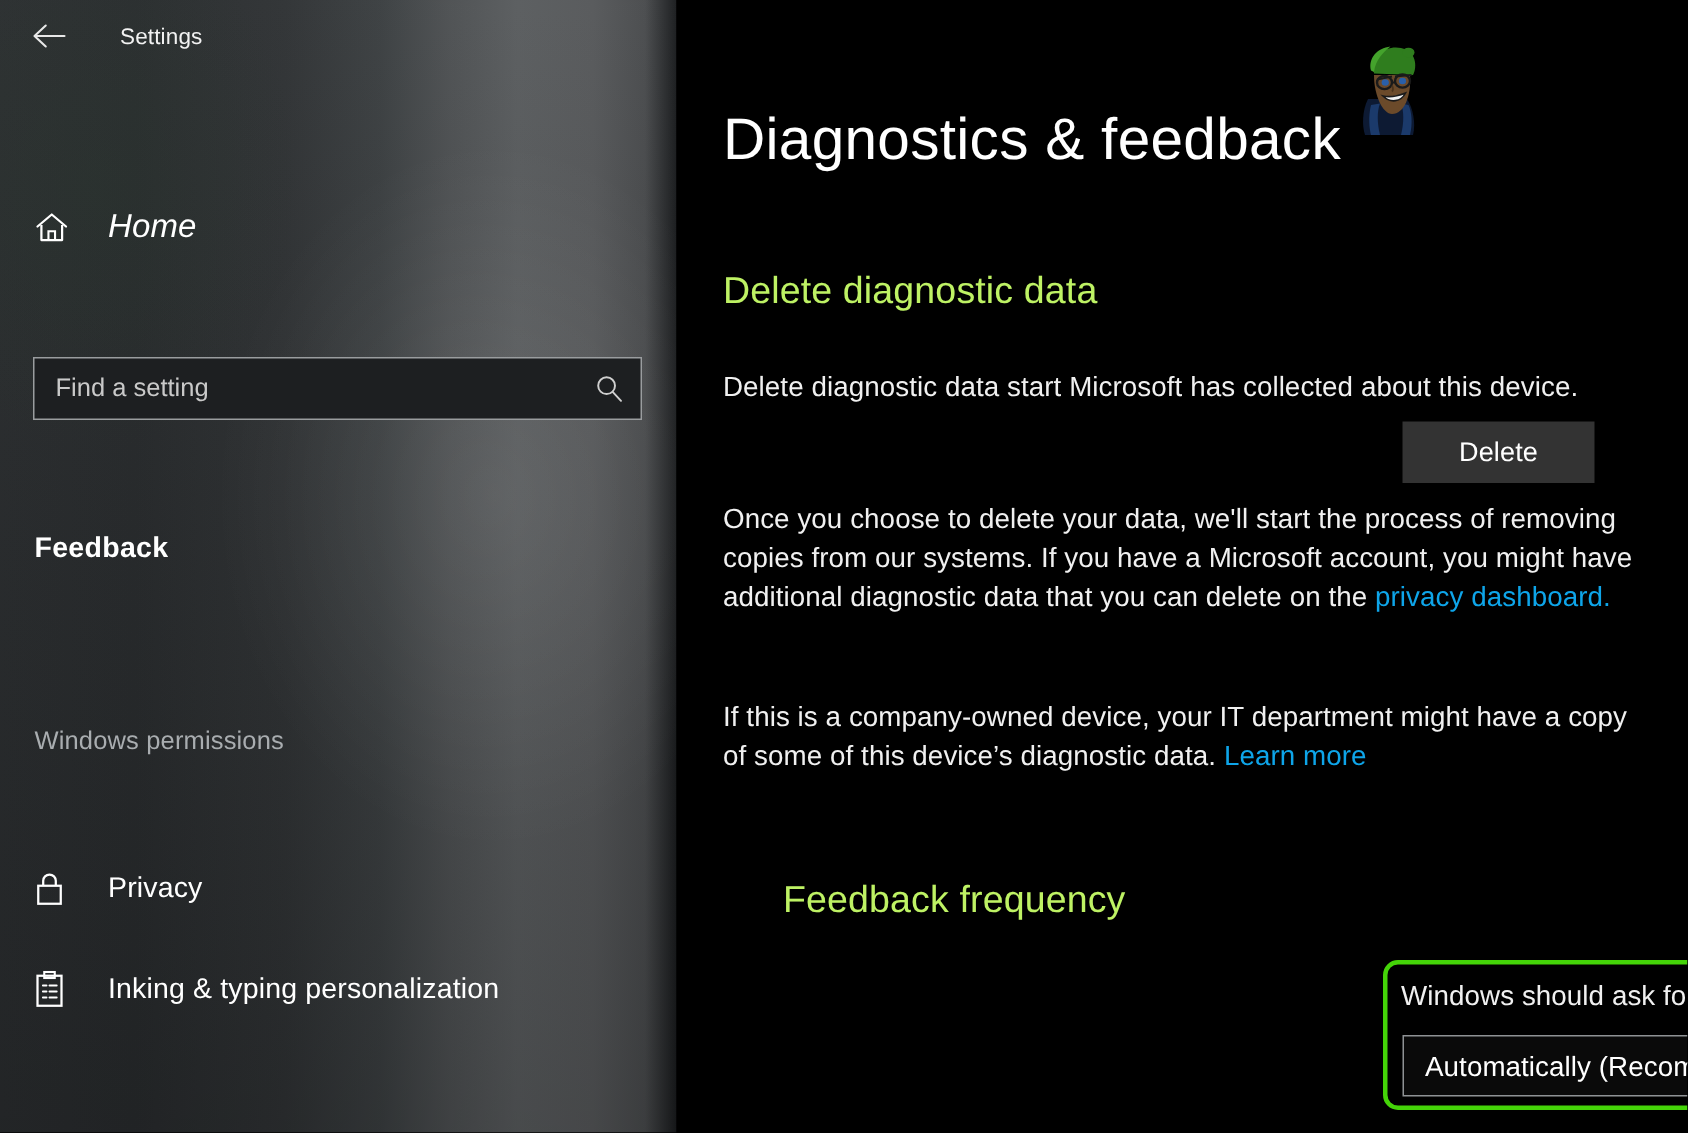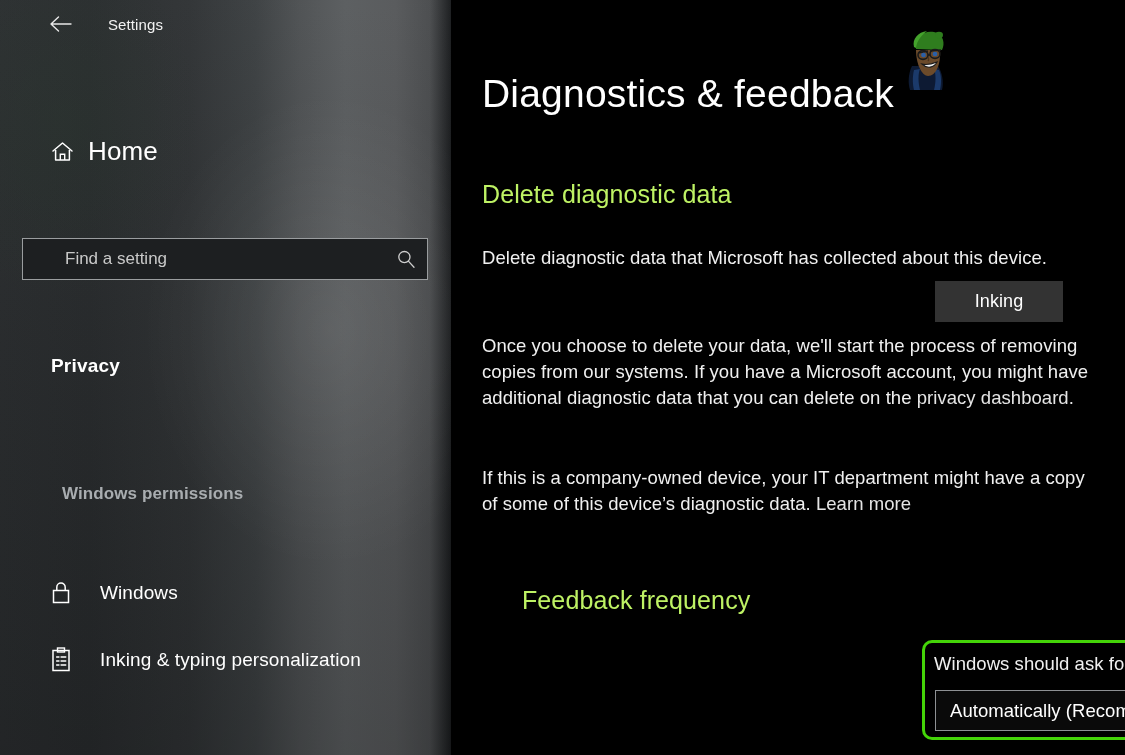--- a/index.html
+++ b/index.html
@@ -29,21 +29,21 @@
     overflow:hidden;
   }
   #sidebar::before{
     content:""; position:absolute; inset:0;
     background:
       radial-gradient(ellipse 260px 330px at 330px 330px, rgba(255,255,255,.085), rgba(255,255,255,0) 72%),
       radial-gradient(ellipse 200px 260px at 60px 120px, rgba(40,55,45,.35), rgba(0,0,0,0) 70%),
       linear-gradient(to bottom, rgba(255,255,255,.018), rgba(0,0,0,.20) 100%);
     pointer-events:none;
   }
-  #sidebar > *{ position:relative; z-index:2;padding-left:28px; }
+  #sidebar > *{ position:relative; z-index:2; }
 
   
   .sb-header{
     position:absolute; left:0; top:0; width:451px; height:48px;
     display:flex; align-items:center;
   }
   .back-btn{
     width:46px; height:32px; margin-left:10px;
     display:flex; align-items:center; justify-content:center;
     cursor:pointer;
@@ -51,21 +51,21 @@
   .sb-title{
     font-size:15px; color:#f2f2f2; margin-left:24px; letter-spacing:.1px;
   }
 
   
   .home-row{
     position:absolute; left:0; top:82px; width:451px; height:42px;
     display:flex; align-items:center; cursor:pointer;
   }
   .home-icon-wrap{ width:52px; display:flex; justify-content:center; align-items:center; margin-left:8px;}
-  .home-label{ font-size:26px; color:#fff; margin-left:0; letter-spacing:.1px;}
+  .home-label{ font-size:22px; color:#fff; margin-left:12px; letter-spacing:.1px;font-style:italic;}
 
   
   .search-box{
     position:absolute; left:22px; top:148px; width:406px; height:42px;
     background:#1d1f21;
     border:1px solid #9a9d9f;
     display:flex; align-items:center; cursor:text;
   }
   .search-input{
     flex:1; background:transparent; border:0; outline:none;
@@ -74,22 +74,22 @@
   }
   .search-input::placeholder{ color:#c9c9c9; opacity:1; }
   .search-icon{ width:42px; display:flex; align-items:center; justify-content:center; }
 
   
   .cat-title{
     position:absolute; left:23px; top:223px;
     font-size:19px; font-weight:bold; color:#ffffff; letter-spacing:.2px;
   }
   .group-label{
-    position:absolute; left:34px; top:330px;
-    font-size:17px; color:#a9adb0; letter-spacing:.1px;font-weight:bold;
+    position:absolute; left:23px; top:330px;
+    font-size:17px; color:#a9adb0; letter-spacing:.1px;
   }
 
   
   .nav-list{ position:absolute; left:0; top:385px; width:451px; }
   .nav-item{
     position:relative; height:67px;
     display:flex; align-items:center; cursor:pointer;
   }
   .nav-icon{
     width:50px; display:flex; align-items:center; justify-content:center;
@@ -119,21 +119,21 @@
   #sec-feedback{ top:586px;margin-left:40px; }
 
   .body-text{
     position:absolute; left:31px; width:640px;
     font-size:18.5px; color:#f0f0f0; line-height:26px; letter-spacing:.05px;
   }
   #p-lead{ top:245px; }
   #p-once{ top:333px; width:642px; }
   #p-company{ top:465px; width:620px; }
 
-  a.link{ color:#e5e5e5; text-decoration:none; cursor:pointer; }
+  a.link{ color:#0ea5e9; text-decoration:none; cursor:pointer; }
 
   .delete-btn{
     position:absolute; left:484px; top:281px; width:128px; height:41px;
     background:#333333; border:none; color:#ffffff;
     font-family:"Liberation Sans", sans-serif; font-size:18px;
     cursor:pointer; letter-spacing:.1px;
   }
 
   
   .highlight-box{
@@ -184,34 +184,34 @@
     <div class="search-box">
       <input class="search-input" type="text" placeholder="Find a setting" style="">
       <div class="search-icon">
         <svg width="20" height="20" viewBox="0 0 20 20">
           <circle cx="8.4" cy="8.1" r="5.6" fill="none" stroke="#cfcfcf" stroke-width="1.3"></circle>
           <path d="M12.6 12.4 L18 18.2" stroke="#cfcfcf" stroke-width="1.3" stroke-linecap="round"></path>
         </svg>
       </div>
     </div>
 
-    <div class="cat-title">Privacy</div>
+    <div class="cat-title">Feedback</div>
     <div class="group-label">Windows permissions</div>
 
     <div class="nav-list">
 
       <div class="nav-item">
 
         <div class="nav-icon">
           <svg width="22" height="25" viewBox="0 0 22 25">
             <rect x="3.5" y="10.5" width="15" height="12" fill="none" stroke="#ffffff" stroke-width="1.5"></rect>
             <path d="M6.8 10.5 L6.8 7.2 A4.2 4.2 0 0 1 15.2 7.2 L15.2 10.5" fill="none" stroke="#ffffff" stroke-width="1.5"></path>
           </svg>
         </div>
-        <div class="nav-label">Windows</div>
+        <div class="nav-label">Privacy</div>
       </div>
 
 
       <div class="nav-item">
 
         <div class="nav-icon">
           <svg width="22" height="26" viewBox="0 0 22 26">
             <rect x="3" y="3.5" width="16" height="20" fill="none" stroke="#ffffff" stroke-width="1.5"></rect>
             <rect x="7.5" y="1" width="7" height="4" fill="none" stroke="#ffffff" stroke-width="1.4"></rect>
             <path d="M6.6 10 L9 10 M6.6 14 L9 14 M6.6 18 L9 18" stroke="#ffffff" stroke-width="1.3" stroke-linecap="round"></path>
@@ -243,23 +243,23 @@
         <ellipse cx="25.5" cy="29" rx="2.4" ry="2.2" fill="#2a5fa8"></ellipse>
         <ellipse cx="37" cy="28" rx="2.4" ry="2.2" fill="#2a5fa8"></ellipse>
         <path d="M30 29 L32 29" stroke="#1a1a1a" stroke-width="1.3"></path>
         <path d="M24 38 C29 43 36 42 39 36 C34 38 28 39 24 38 Z" fill="#f2f2f2" stroke="#1a1a1a" stroke-width="1.1"></path>
         <path d="M30 31 C31 33 31 34 30 35" stroke="#4a331c" stroke-width="1.2" fill="none"></path>
       </svg>
     </div>
 
     <h2 class="sec-head" id="sec-delete">Delete diagnostic data</h2>
 
-    <div class="body-text" id="p-lead">Delete diagnostic data that Microsoft has collected about this device.</div>
-
-    <button class="delete-btn">Inking</button>
+    <div class="body-text" id="p-lead">Delete diagnostic data start Microsoft has collected about this device.</div>
+
+    <button class="delete-btn">Delete</button>
 
     <div class="body-text" id="p-once"><span>Once you choose to delete your data, we'll start the process of removing copies from our systems. If you have a Microsoft account, you might have additional diagnostic data that you can delete on the </span><a class="link">privacy dashboard.</a></div>
 
     <div class="body-text" id="p-company"><span>If this is a company-owned device, your IT department might have a copy of some of this device’s diagnostic data. </span><a class="link">Learn more</a></div>
 
     <h2 class="sec-head" id="sec-feedback">Feedback frequency</h2>
 
     <div class="highlight-box"></div>
 
     <div class="combo-label">Windows should ask for my feedback</div>

